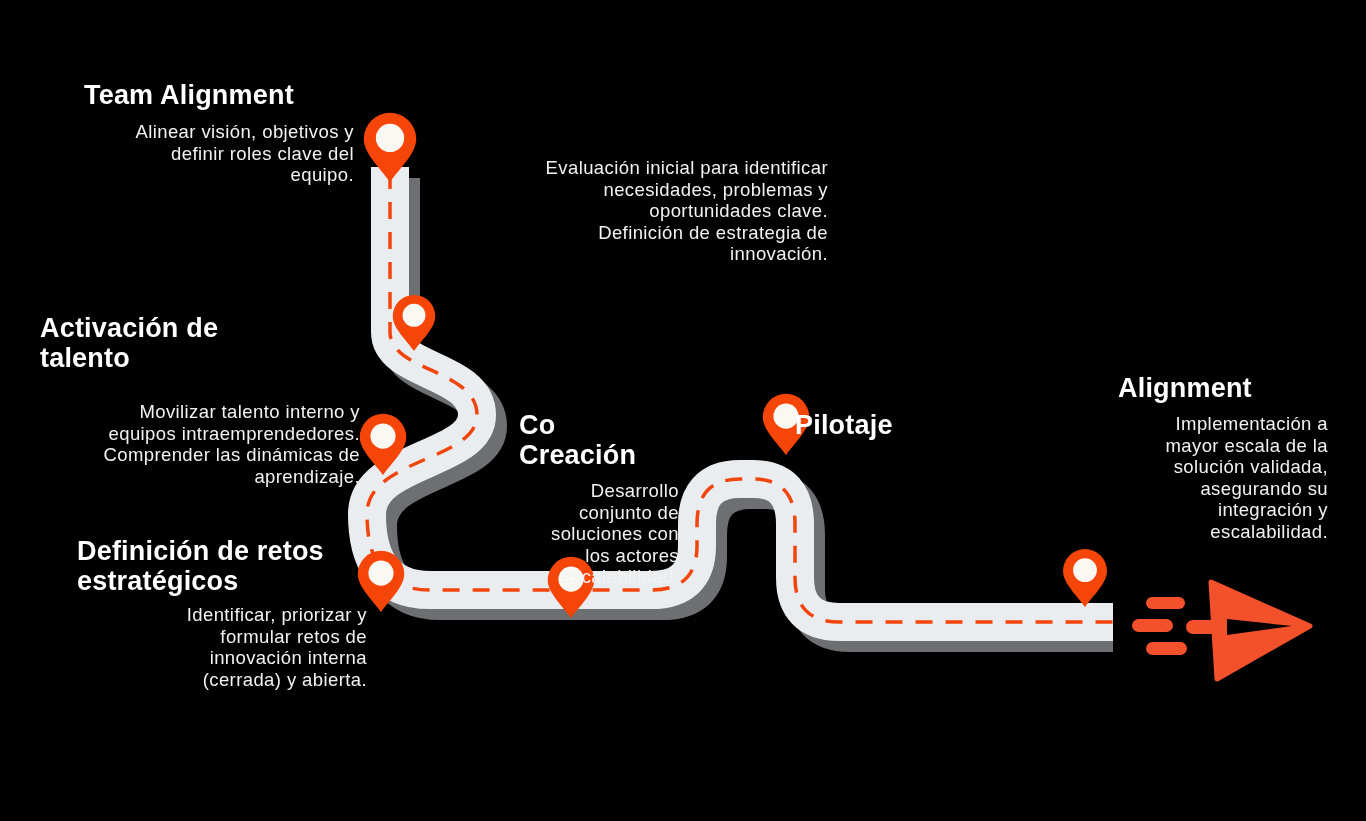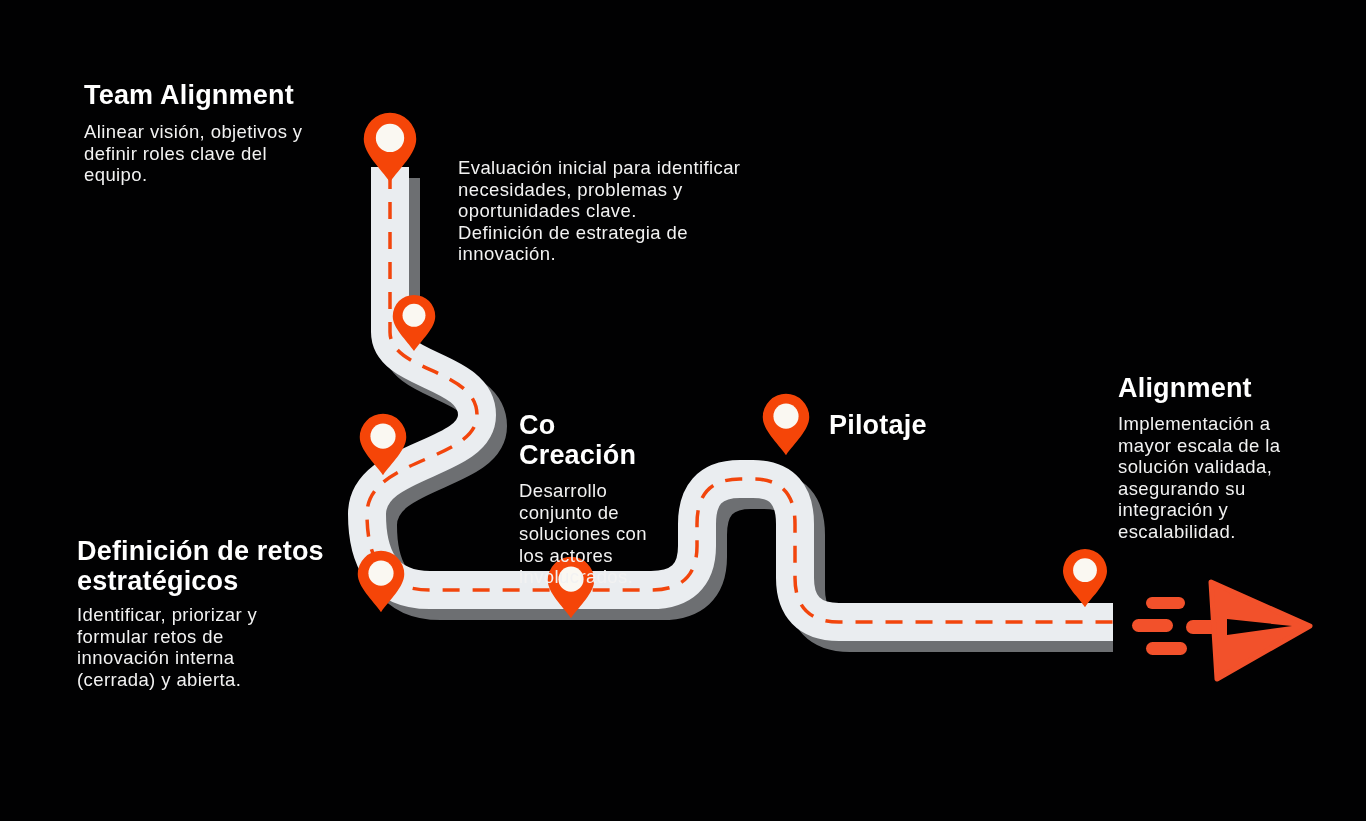--- a/index.html
+++ b/index.html
@@ -34,20 +34,21 @@
     letter-spacing: 0.2px;
     color: var(--heading, #FFFFFF);
     white-space: pre-line;
   }
   .stage p {
     margin: 10px 0 0 0;
     font-size: 18.5px;
     line-height: 21.6px;
     letter-spacing: 0.4px;
     white-space: pre-line;
+    text-align: right;
   }
   .stage.s-team p        { margin-top: 11px; }
   .stage.s-activacion p  { margin-top: 28px; }
   .stage.s-definicion p  { margin-top: 8px; }
   .stage.s-pilotaje p    { margin-top: 15px; }
 </style>
 </head>
 <body>
 
 <div class="canvas">
@@ -128,40 +129,48 @@
   </section>
 
   <section class="stage s-diagnostico" style="left:458px; top:147px; width:370px;">
     <p>Evaluación inicial para identificar
 necesidades, problemas y
 oportunidades clave.
 Definición de estrategia de
 innovación.</p>
   </section>
 
+  <section class="stage s-activacion" style="left:40px; top:313px; width:320px;">
+    <h2>Activación de
+talento</h2>
+    <p>Movilizar talento interno y
+equipos intraemprendedores.
+Comprender las dinámicas de
+aprendizaje.</p>
+  </section>
 
   <section class="stage s-cocreacion" style="left:519px; top:410px; width:160px;">
     <h2>Co Creación</h2>
     <p>Desarrollo
 conjunto de
 soluciones con
 los actores
-involucrados.</p>
+escalabilidad.</p>
   </section>
 
   <section class="stage s-definicion" style="left:77px; top:536px; width:290px;">
     <h2>Definición de retos
 estratégicos</h2>
     <p>Identificar, priorizar y
 formular retos de
 innovación interna
 (cerrada) y abierta.</p>
   </section>
 
-  <section class="stage s-pilotaje" style="left:829px; top:410px; width:230px;">
+  <section class="stage s-pilotaje" style="left:795px; top:410px; width:230px;">
     <h2>Pilotaje</h2>
   </section>
 
   <section class="stage s-despegue" style="left:1118px; top:373px; width:210px;">
     <h2>Alignment</h2>
     <p>Implementación a
 mayor escala de la
 solución validada,
 asegurando su
 integración y

